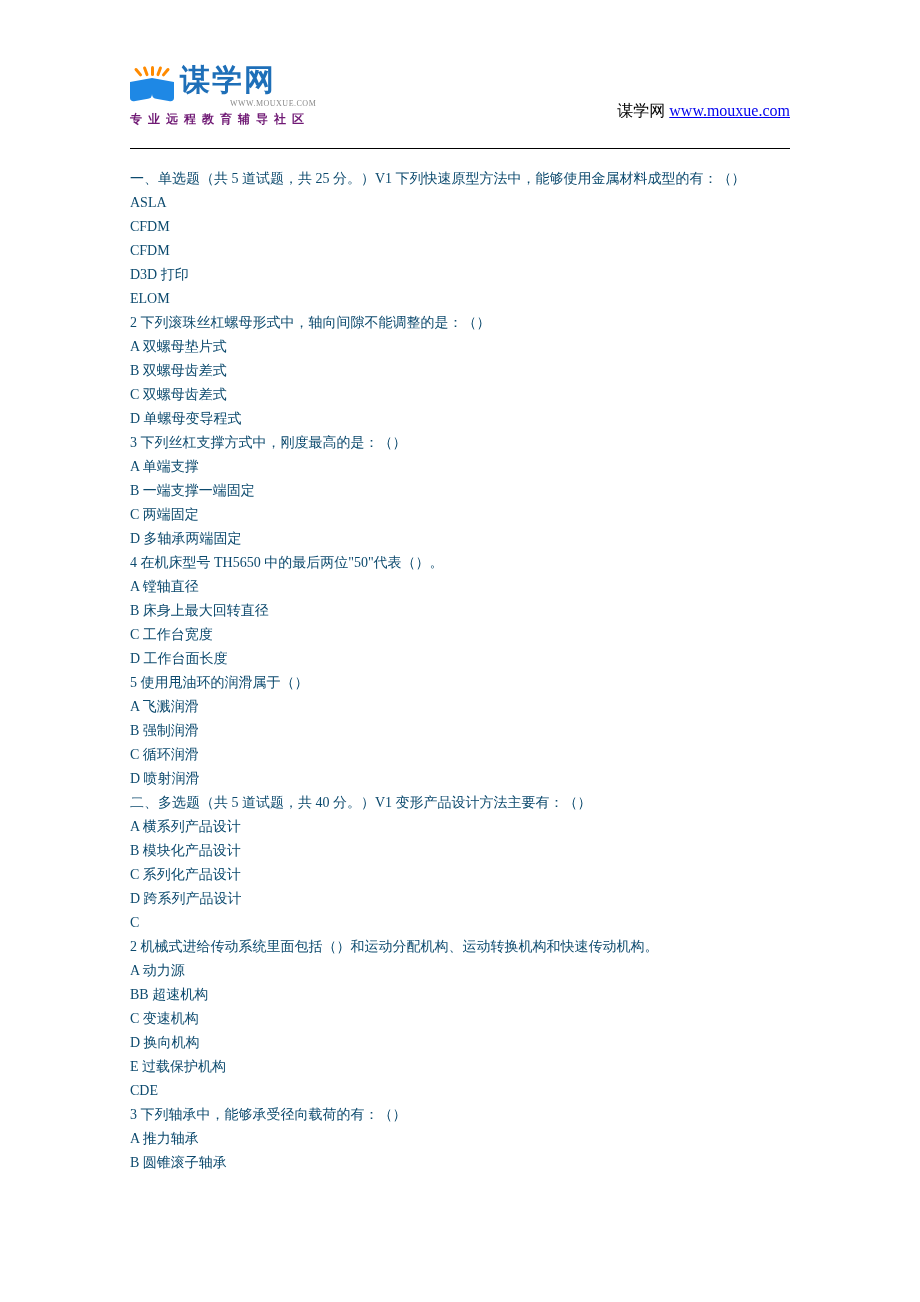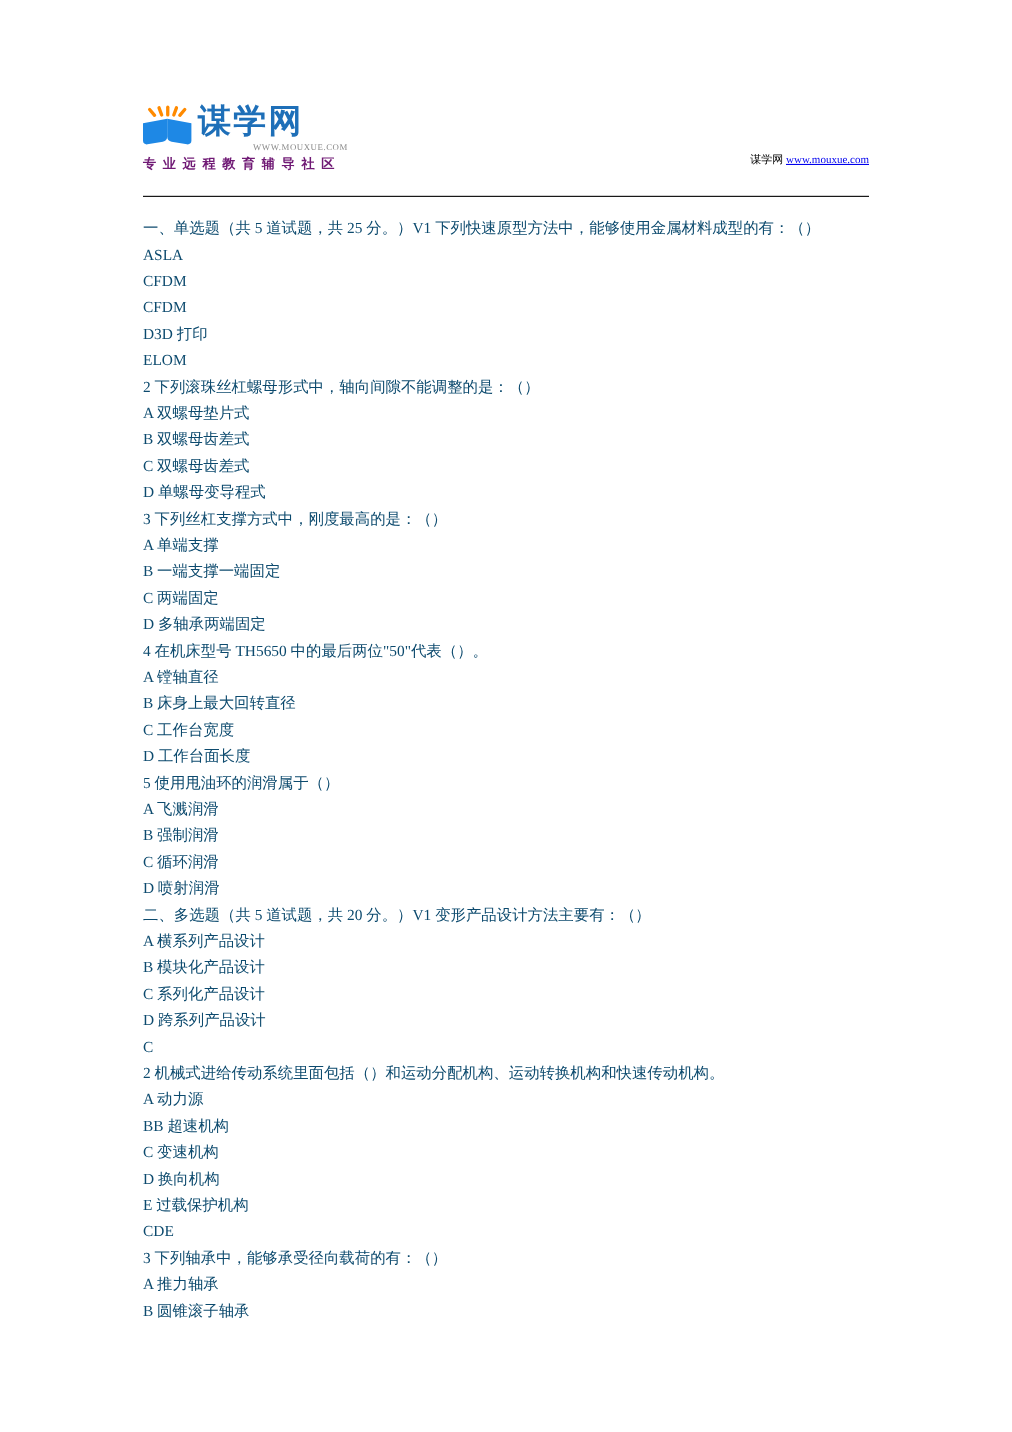--- a/index.html
+++ b/index.html
@@ -3,21 +3,21 @@
 <meta charset="utf-8">
 <style>
   body {
     margin: 0;
     padding: 0;
     background: #ffffff;
     font-family: "SimSun", "宋体", serif;
     width: 920px;
   }
   .page {
-    padding: 90px 130px 60px 130px;
+    padding: 60px 130px 60px 130px;
   }
   .header {
     display: flex;
     justify-content: space-between;
     align-items: flex-end;
     margin-bottom: 20px;
   }
   .logo-block {
     display: flex;
     flex-direction: column;
@@ -76,21 +76,21 @@
   }
   .logo-tagline {
     font-family: "Microsoft YaHei", sans-serif;
     font-size: 12px;
     color: #701a75;
     font-weight: bold;
     letter-spacing: 6px;
     margin-top: 3px;
   }
   .site-ref {
-    font-size: 10px;
+    font-size: 16px;
     color: #000;
     margin-bottom: 6px;
   }
   .site-ref a {
     color: #0000ee;
     text-decoration: underline;
   }
   .hr {
     border: none;
     border-top: 1px solid #000;
@@ -167,21 +167,21 @@
     <p>B 床身上最大回转直径</p>
     <p>C 工作台宽度</p>
     <p>D 工作台面长度</p>
 
     <p>5 使用甩油环的润滑属于（）</p>
     <p>A 飞溅润滑</p>
     <p>B 强制润滑</p>
     <p>C 循环润滑</p>
     <p>D 喷射润滑</p>
 
-    <p>二、多选题（共 5 道试题，共 20 分。）V1 变形产品设计方法主要有：（）</p>
+    <p>二、多选题（共 5 道试题，共 40 分。）V1 变形产品设计方法主要有：（）</p>
     <p>A 横系列产品设计</p>
     <p>B 模块化产品设计</p>
     <p>C 系列化产品设计</p>
     <p>D 跨系列产品设计</p>
     <p>C</p>
 
     <p>2 机械式进给传动系统里面包括（）和运动分配机构、运动转换机构和快速传动机构。</p>
     <p>A 动力源</p>
     <p>BB 超速机构</p>
     <p>C 变速机构</p>

